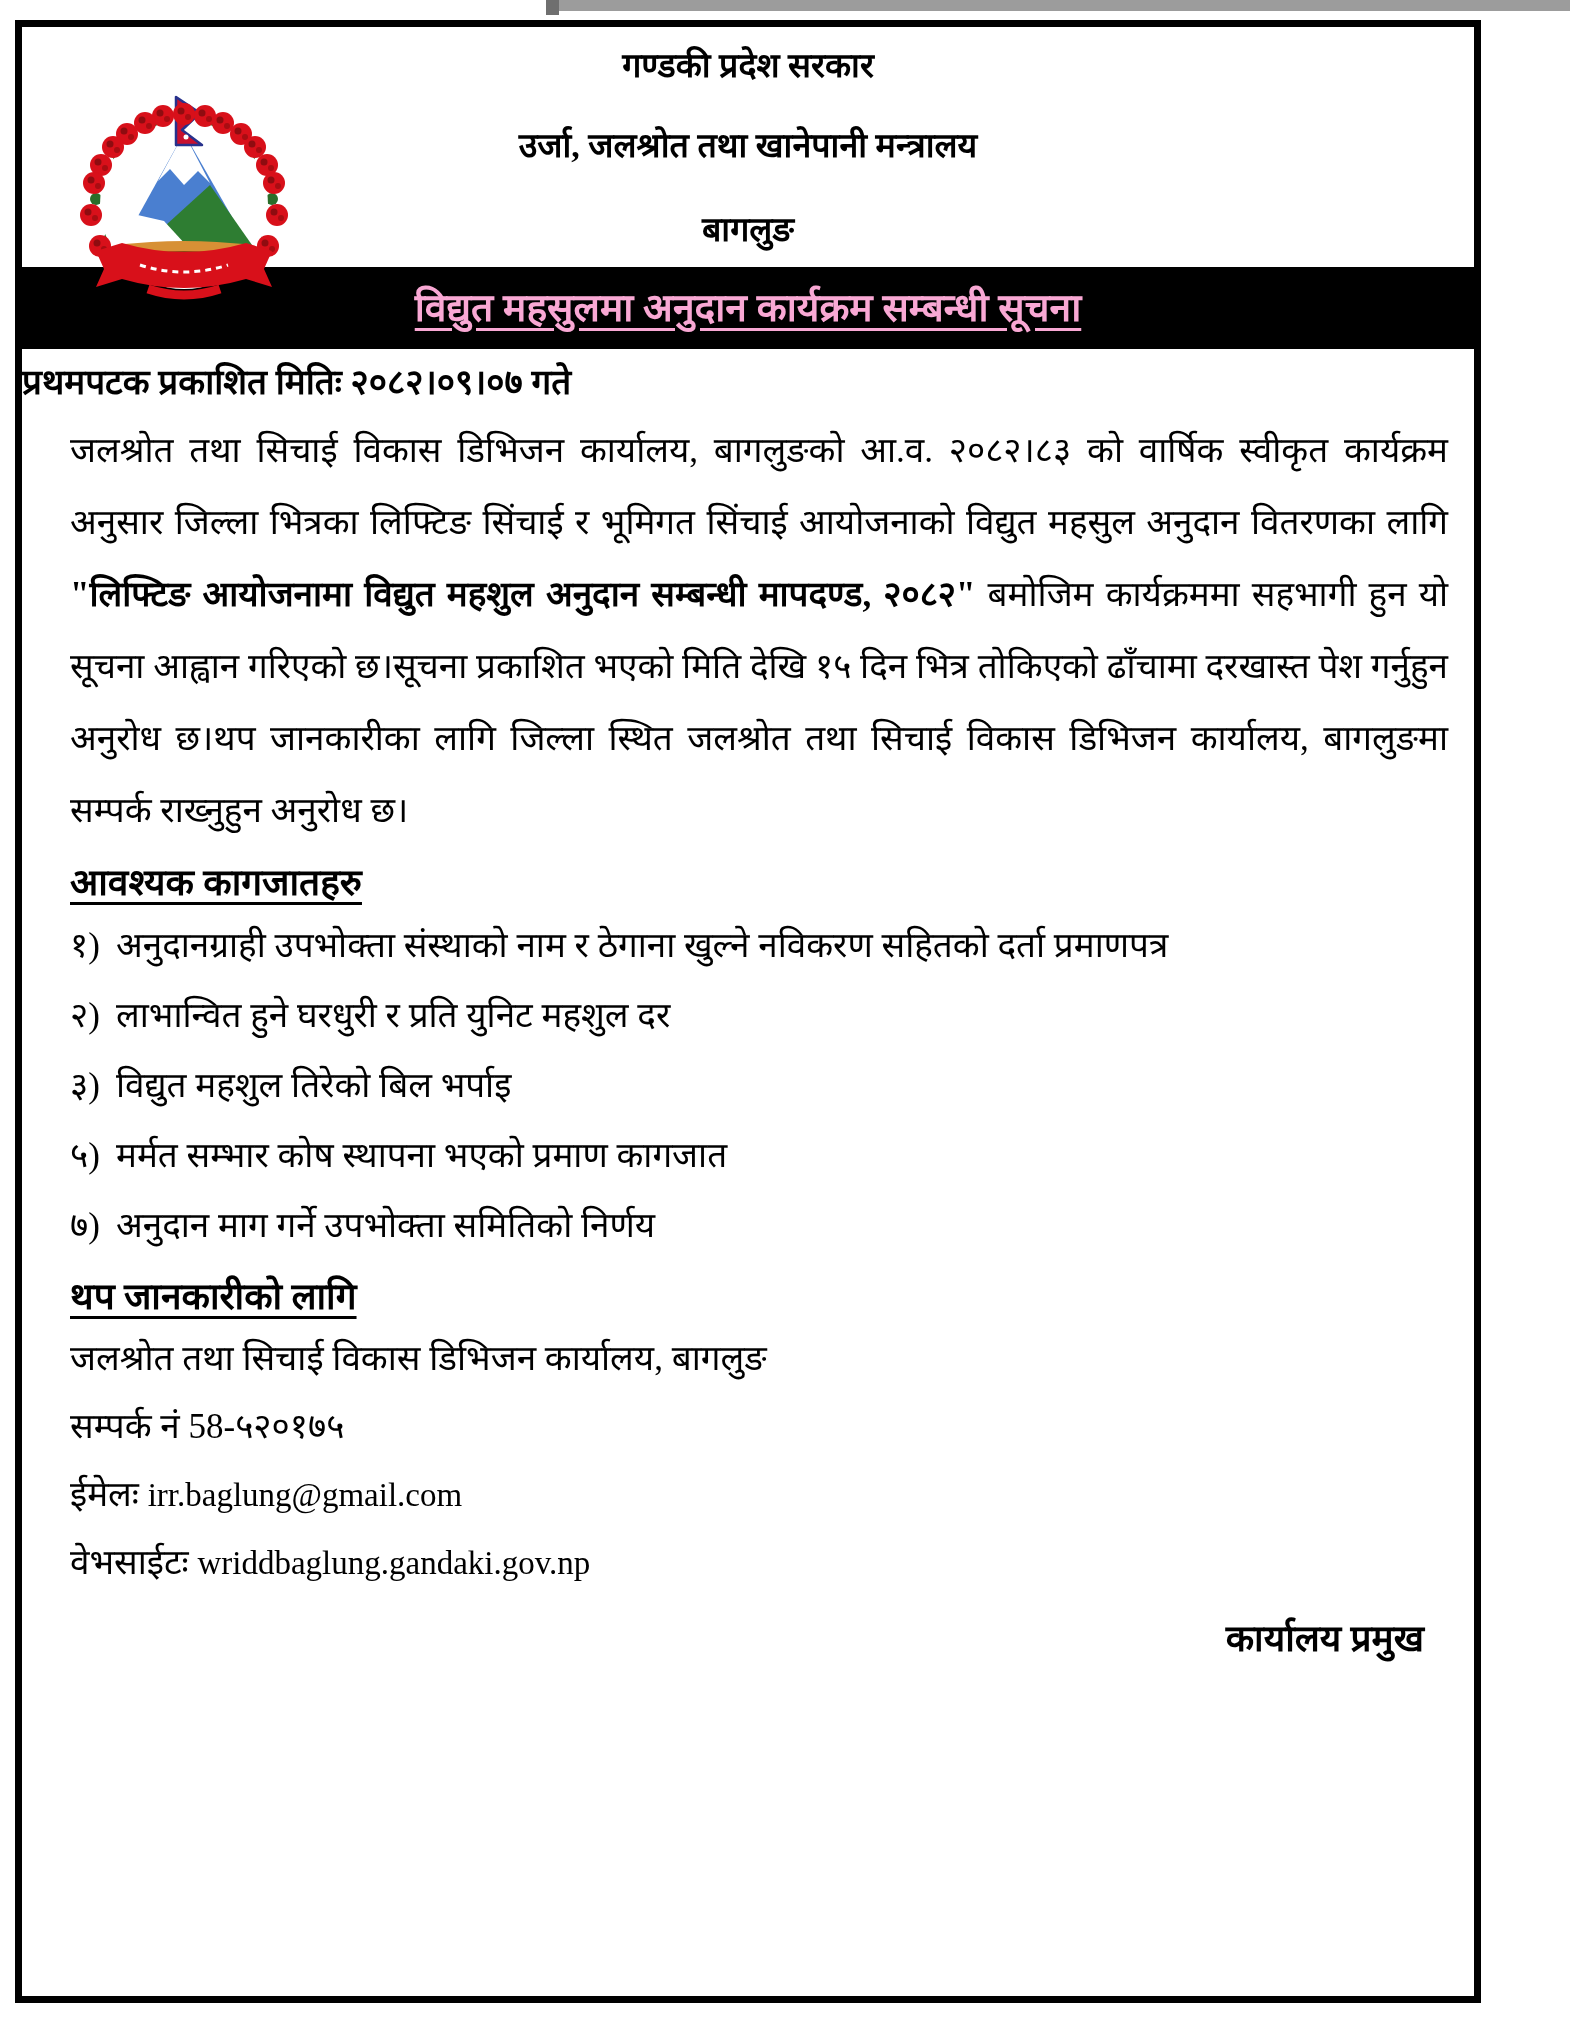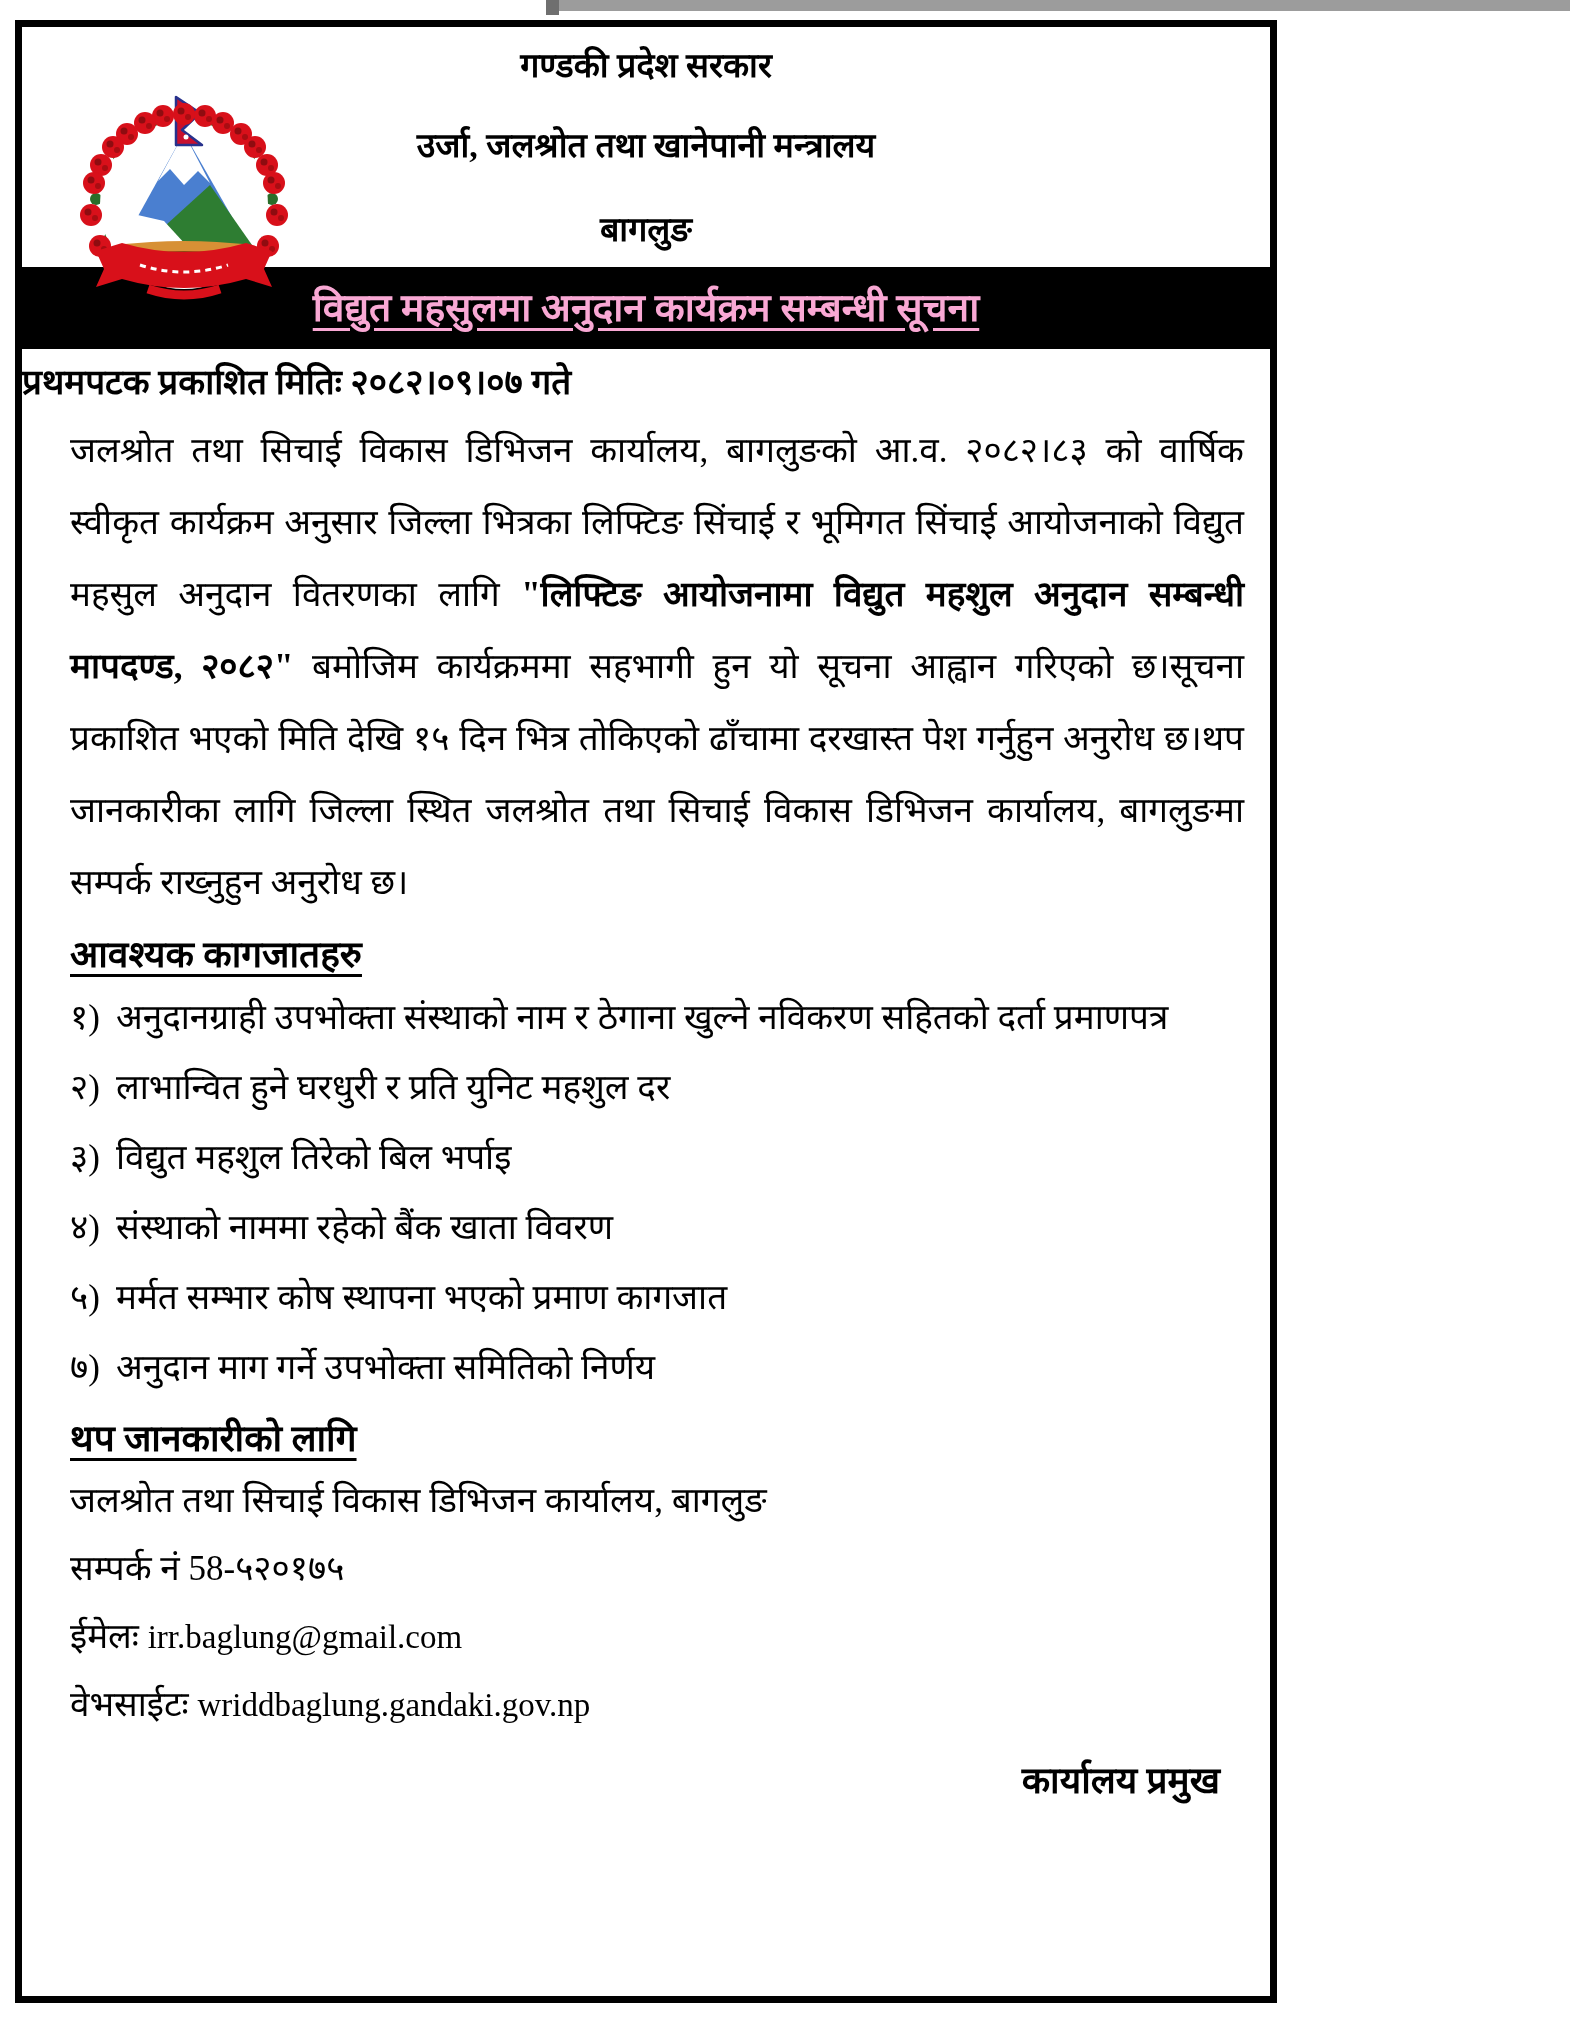--- a/index.html
+++ b/index.html
@@ -11,21 +11,21 @@
   
   .toolbar-edge {
     position:absolute; top:0; left:546px; right:0; height:11px;
     background:#9c9c9c;
   }
   .toolbar-edge .corner {
     position:absolute; left:0; top:0; width:13px; height:15px; background:#6f6f6f;
   }
   
   .frame {
-    position:absolute; left:15px; top:20px; width:1262px; height:1983px;
+    position:absolute; left:15px; top:20px; width:1466px; height:1983px;
     box-sizing:border-box; border:7px solid #000; background:#fff; overflow:hidden;
   }
   .header { text-align:center; padding-top:14px; }
   .t-gov      { font-size:34px; font-weight:bold; line-height:50px; }
   .t-ministry { font-size:34px; font-weight:bold; line-height:50px; margin-top:30px; }
   .t-office   { font-size:55px; font-weight:bold; line-height:74px; margin-top:8px; }
   .t-district { font-size:34px; font-weight:bold; line-height:50px; margin-top:34px; }
   .logo { position:absolute; left:38px; top:66px; width:248px; height:212px; }
   .banner {
     margin-top:12px; background:#000; color:#f9a8d4; text-align:center;
@@ -136,23 +136,20 @@
       <div class="doc-item">
         <span class="num">१)</span><span>अनुदानग्राही उपभोक्ता संस्थाको नाम र ठेगाना खुल्ने नविकरण सहितको दर्ता प्रमाणपत्र</span>
       </div>
       <div class="doc-item">
         <span class="num">२)</span><span>लाभान्वित हुने घरधुरी र प्रति युनिट महशुल दर</span>
       </div>
       <div class="doc-item">
         <span class="num">३)</span><span>विद्युत महशुल तिरेको बिल भर्पाइ</span>
       </div>
       <div class="doc-item">
-        <span class="num">४)</span><span>संस्थाको नाममा रहेको बैंक खाता विवरण</span>
-      </div>
-      <div class="doc-item">
         <span class="num">५)</span><span>मर्मत सम्भार कोष स्थापना भएको प्रमाण कागजात</span>
       </div>
       <div class="doc-item">
         <span class="num">७)</span><span>अनुदान माग गर्ने उपभोक्ता समितिको निर्णय</span>
       </div>
     </div>
 
     <div class="sec-heading">थप जानकारीको लागि</div>
 
     <div class="contact-line">जलश्रोत तथा सिचाई विकास डिभिजन कार्यालय, बागलुङ</div>

